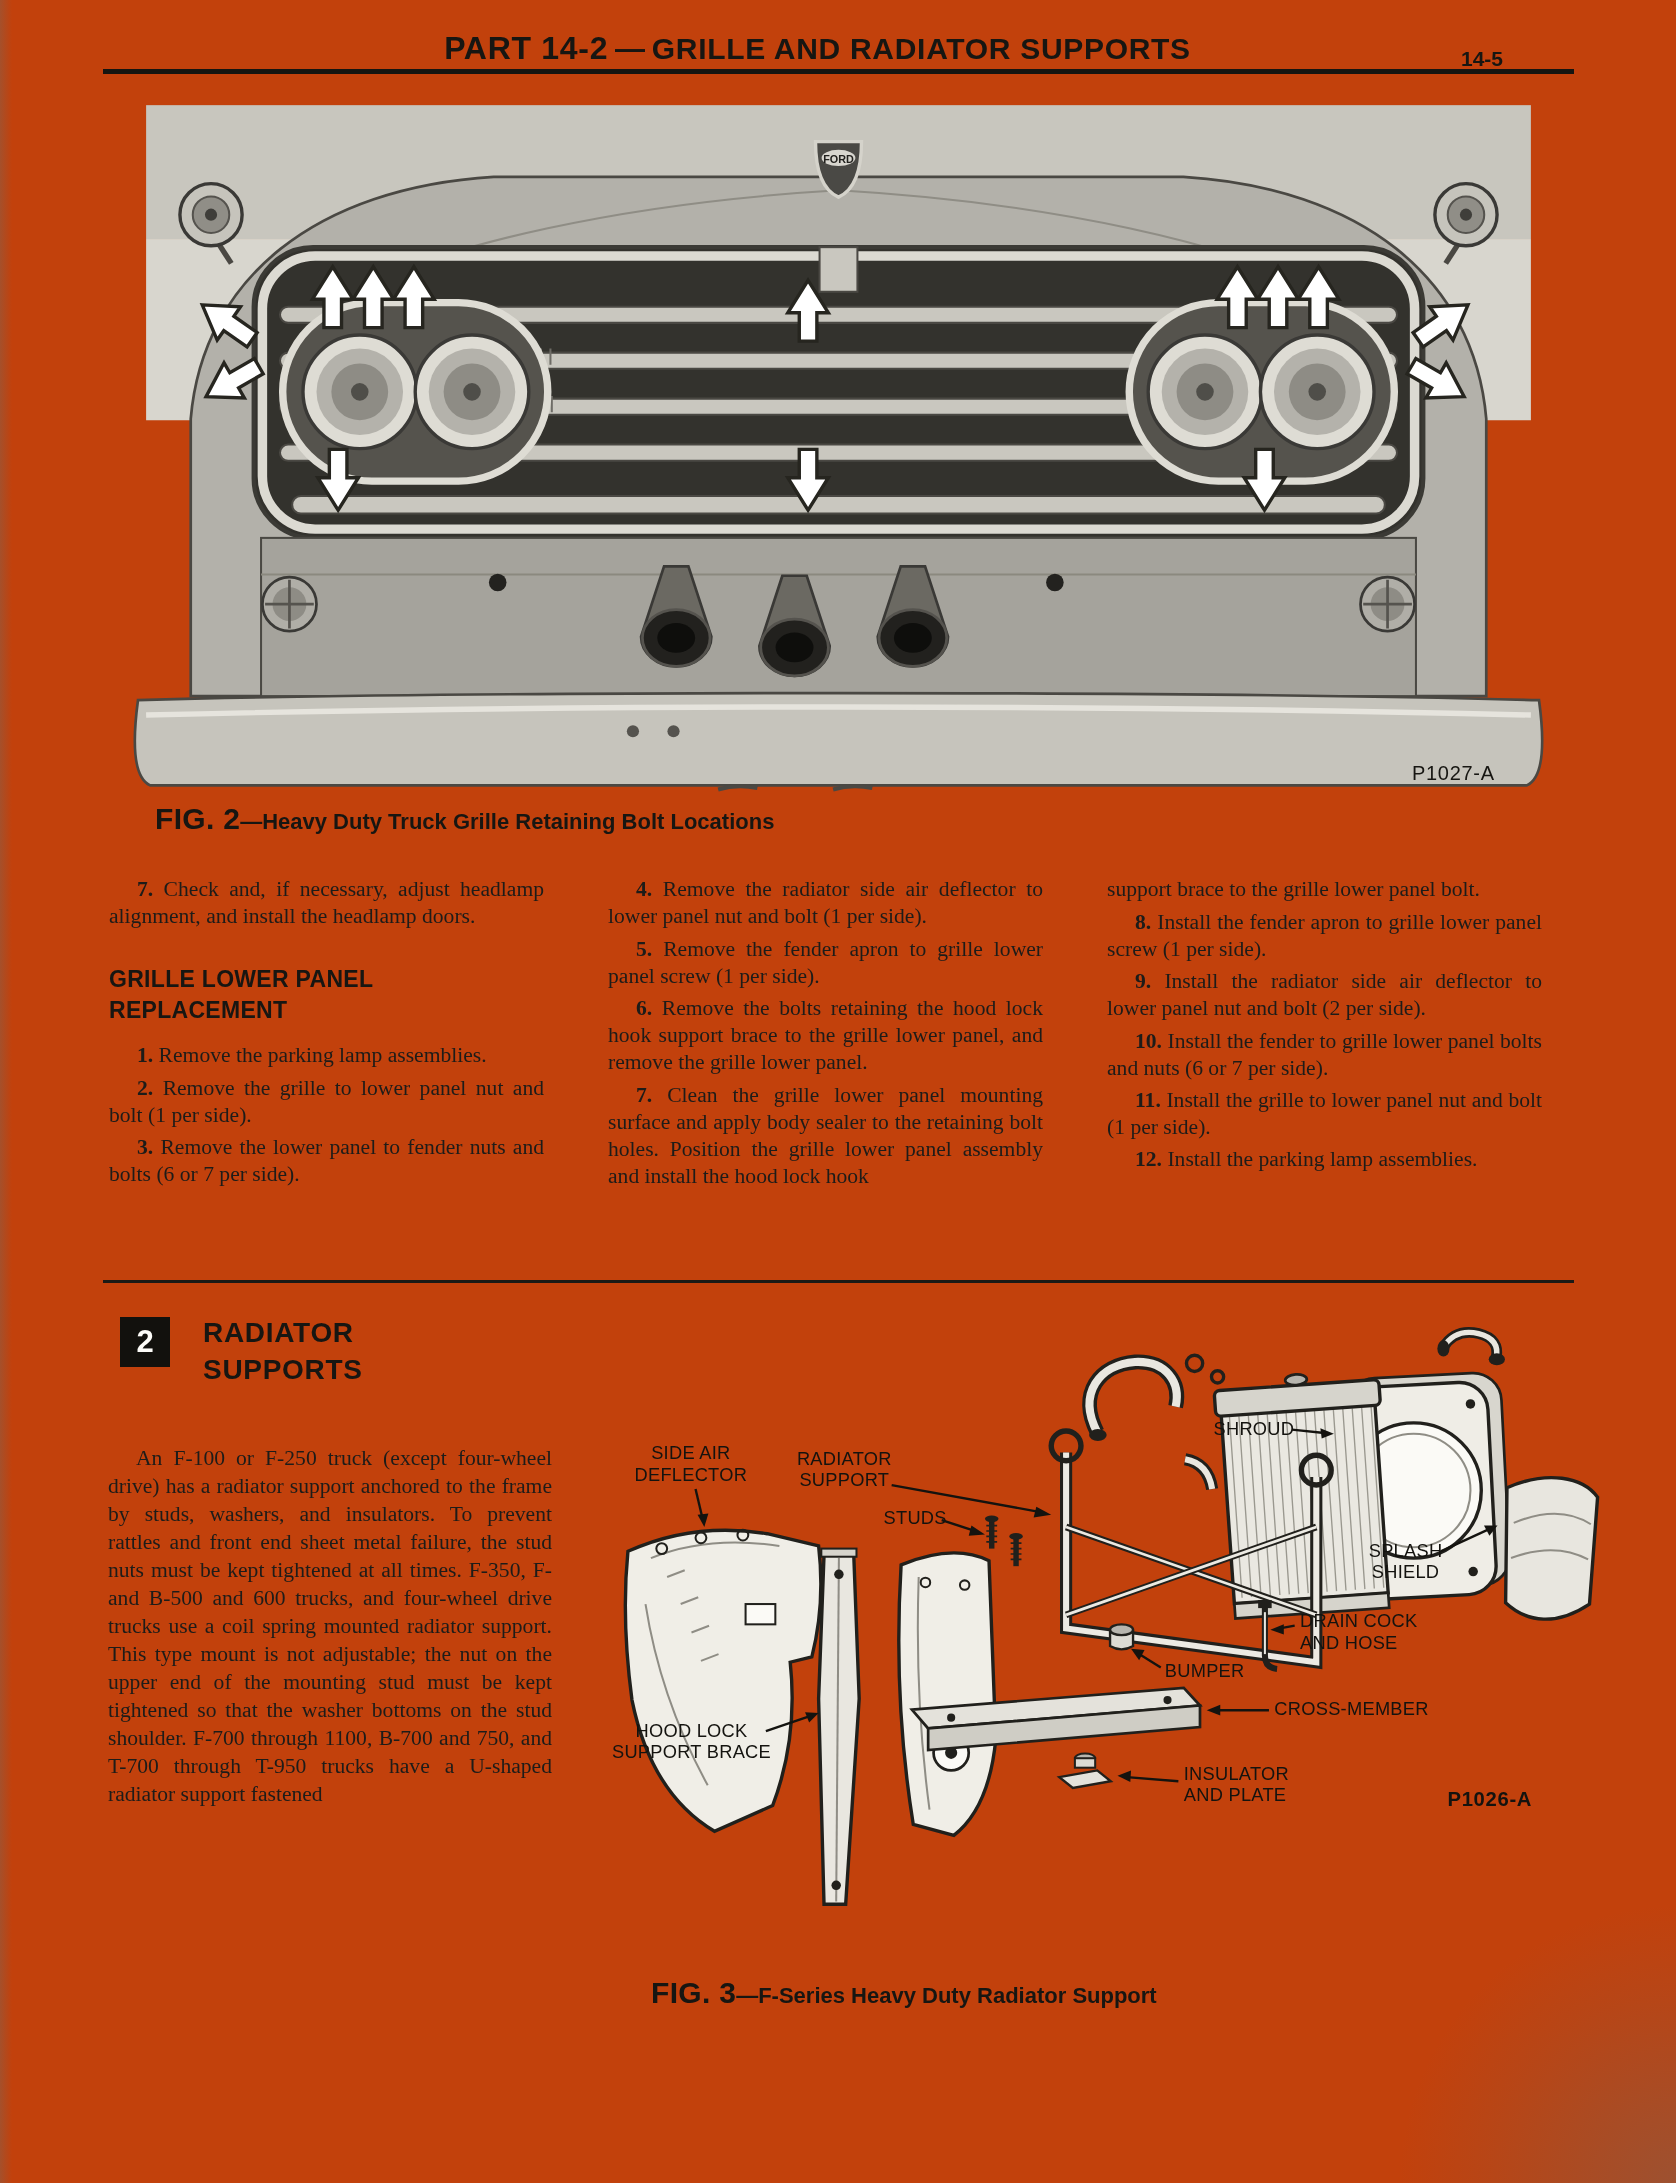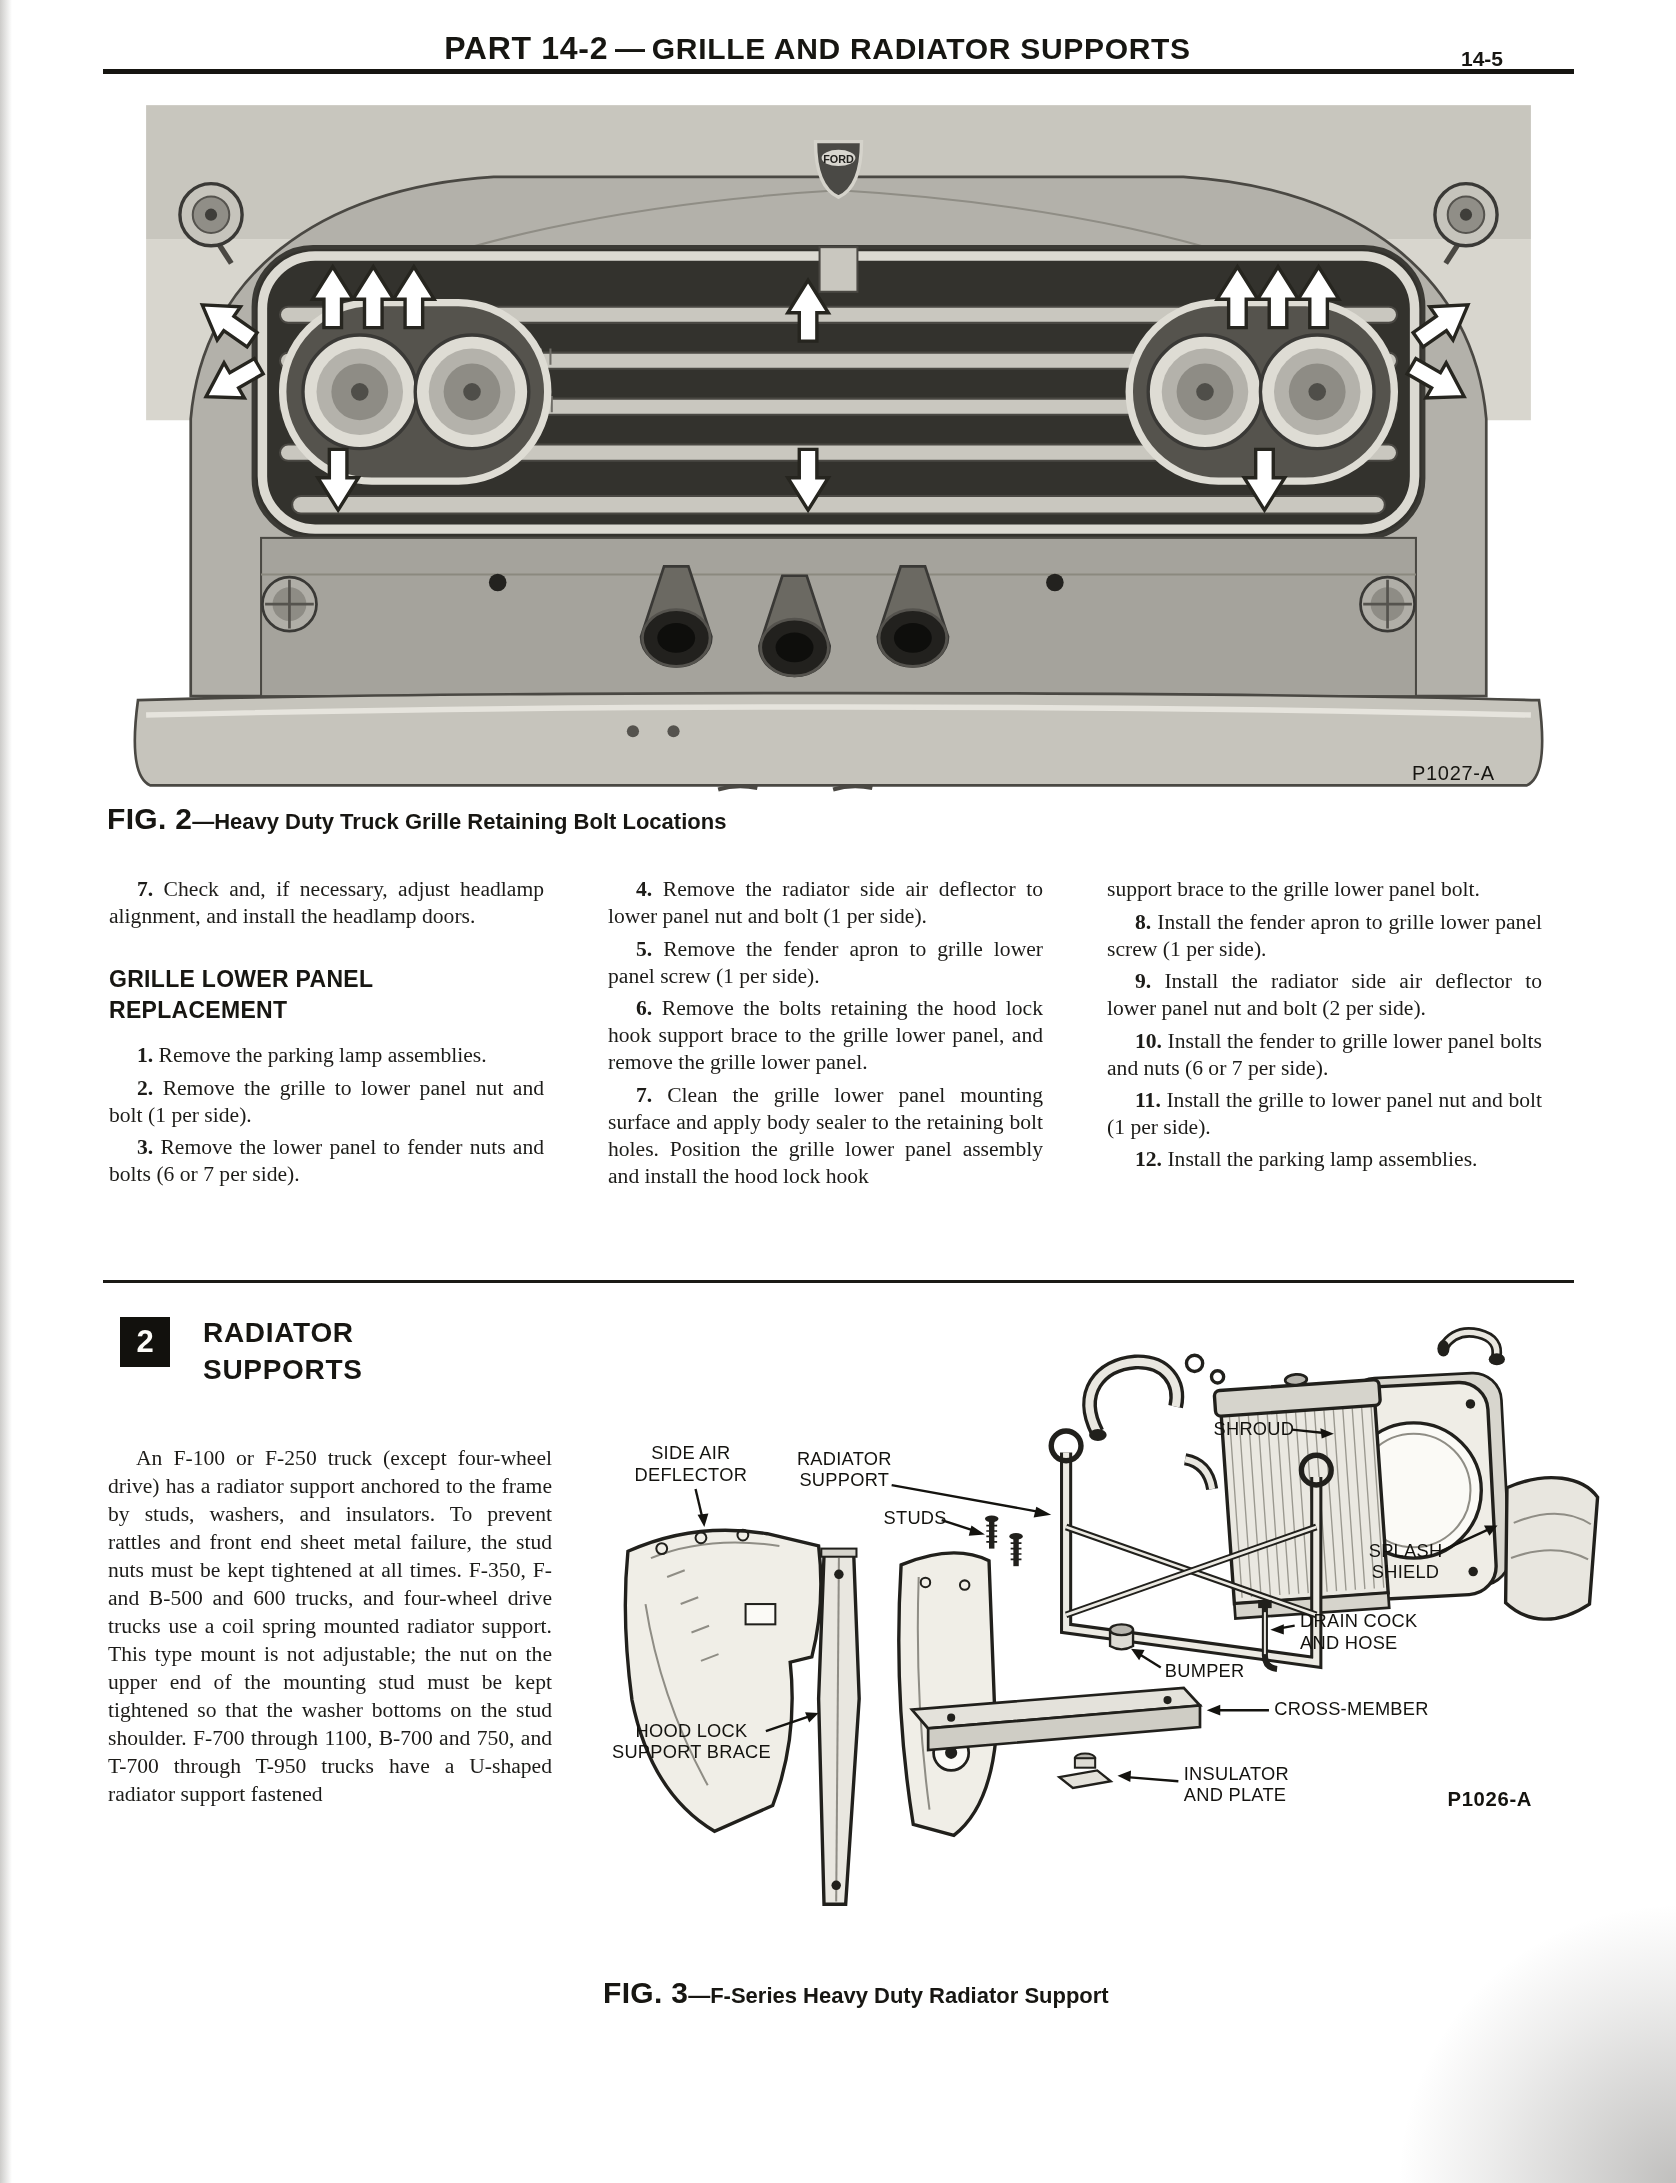--- a/index.html
+++ b/index.html
@@ -1,18 +1,18 @@
 <!DOCTYPE html>
 <html style="font-size:10.8px"><head>
 <meta charset="utf-8">
 <style>
   html,body { margin:0; padding:0; background:#8f8e8a; }
   .page {
     position:relative; width:1677px; height:2183px;
-    background:#ffffff; color:#1d1c19; overflow:hidden;
+    background:#c2410c; color:#1d1c19; overflow:hidden;
     font-family:"Liberation Serif", serif;
   }
   .page::before {
     content:""; position:absolute; left:0; top:0; bottom:0; width:12px;
     background:linear-gradient(90deg, rgba(110,108,102,0.35), rgba(110,108,102,0));
     pointer-events:none;
   }
   .page::after {
     content:""; position:absolute; right:0; bottom:0; width:298px; height:298px;
     background:radial-gradient(circle at 100% 100%, rgba(105,103,99,0.42), rgba(105,103,99,0.12) 45%, rgba(105,103,99,0) 66%);
@@ -34,21 +34,21 @@
   .rule2 { position:absolute; top:1280px; left:103px; width:1471px; height:2.7px; background:#1b1a16; }
 
   .fig2 { position:absolute; top:101px; left:115px; width:1447px; height:698px; }
   .fig2 svg { display:block; width:1447px; height:698px; }
   .figcode {
     position:absolute; font-family:"Liberation Sans", sans-serif;
     font-weight:normal; font-size:20px; color:#171612; letter-spacing:0.7px;
   }
   .fig2 .figcode { left:1297px; top:661px; }
 
-  .caption { position:absolute; font-family:"Liberation Sans", sans-serif; color:#171612; white-space:nowrap; }
+  .caption { position:absolute; font-family:"Liberation Sans", sans-serif; color:#171612; white-space:nowrap;margin-left:48px; }
   .figtag { font-weight:bold; font-size:30px; letter-spacing:0.3px; }
   .figtxt { font-weight:bold; font-size:22px; }
   .cap2 { top:802px; left:107px; }
   .cap3 { top:1976px; left:603px; }
 
   .cols { position:absolute; top:871px; left:109px; width:1433px; display:flex; gap:64px; }
   .col { width:439px; }
   .step { margin:5.4px 0 0 0; font-size:21.6px; line-height:27px; text-align:justify; text-indent:28px; }
   .step .n { font-weight:bold; }
   .step.cont { text-indent:0; }

